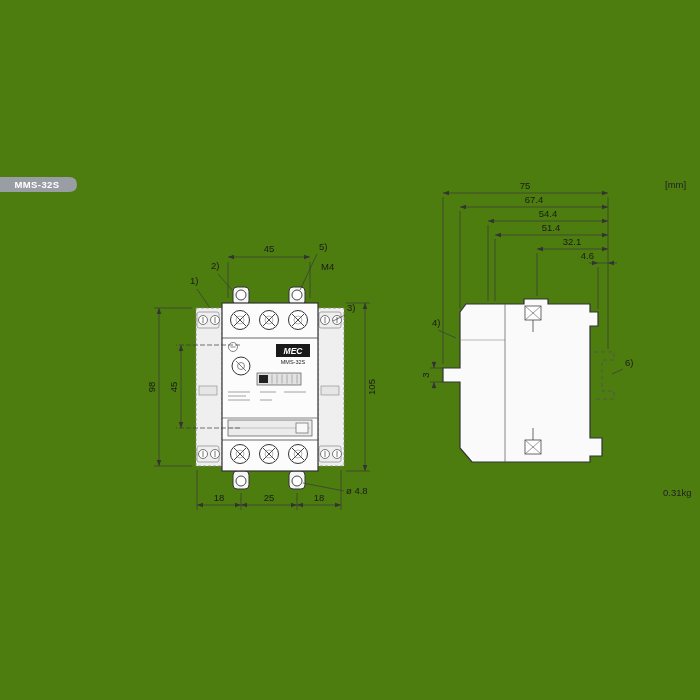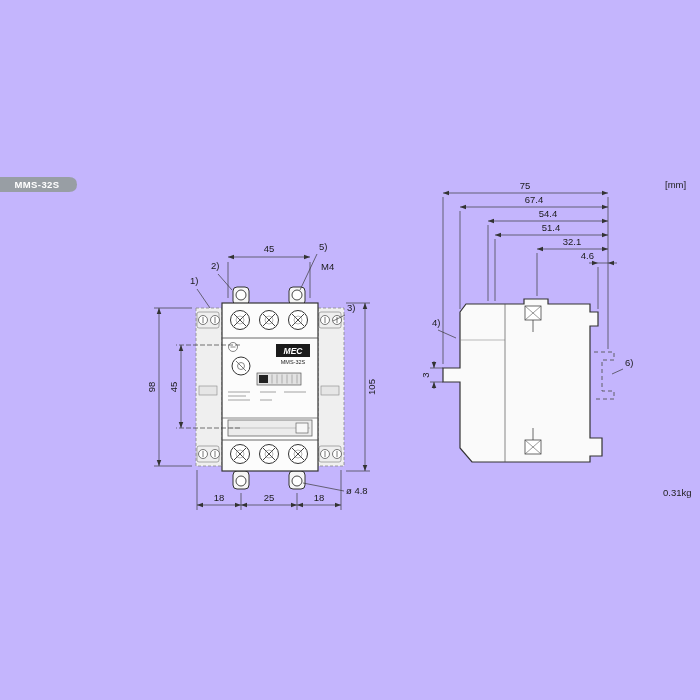--- a/index.html
+++ b/index.html
@@ -1,16 +1,16 @@
 <!DOCTYPE html>
 <html><head>
 <meta charset="utf-8">
 <style>
   html,body{margin:0;padding:0;background:#fff;}
-  .canvas{position:relative;width:700px;height:700px;background:#c4b5fd;overflow:hidden;}
+  .canvas{position:relative;width:700px;height:700px;background:#4d7c0f;overflow:hidden;}
   svg{position:absolute;left:0;top:0;}
   text{font-family:"Liberation Sans", sans-serif;}
   .dim{font-size:9.5px;fill:#1a1a1a;}
   .badge-text{font-size:9.5px;font-weight:bold;fill:#ffffff;letter-spacing:.4px;}
   .brand{font-size:8.5px;font-weight:bold;font-style:italic;fill:#ffffff;}
   .model{font-size:5.5px;fill:#222222;}
   .note{font-size:9.5px;fill:#222222;}
 </style>
 </head>
 <body>

